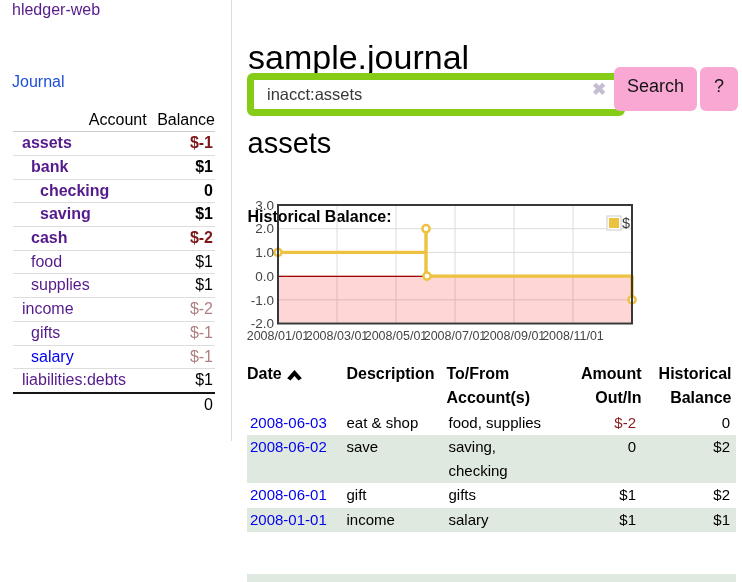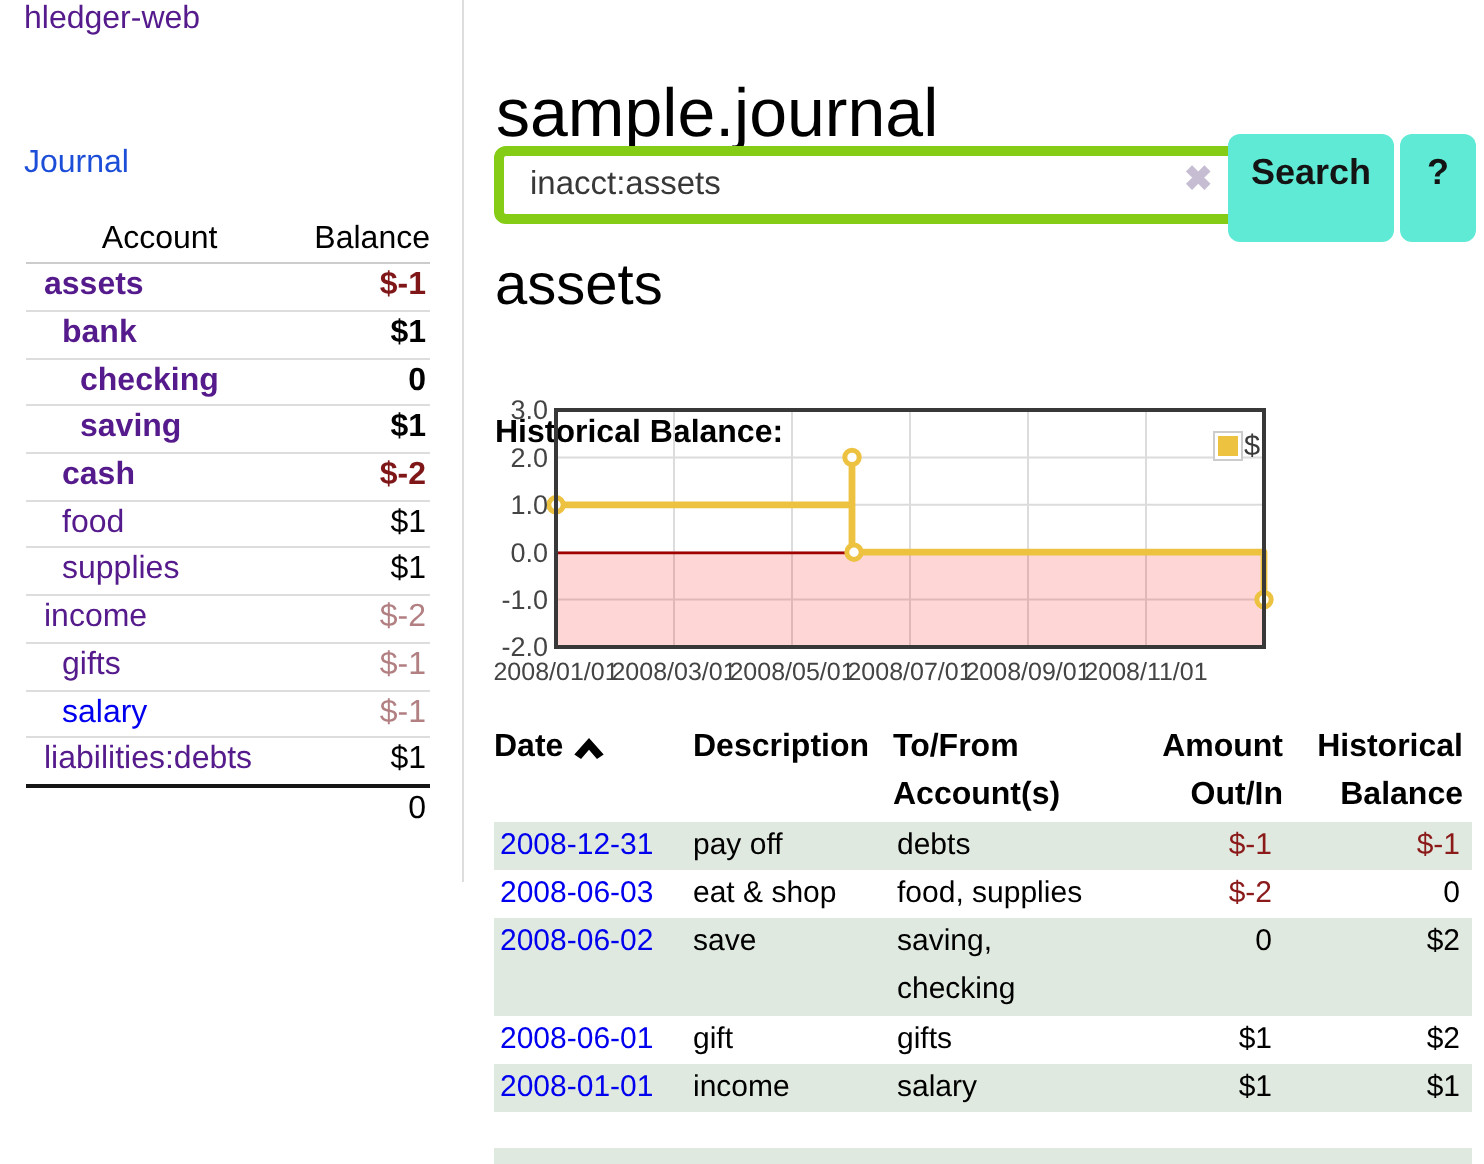--- a/index.html
+++ b/index.html
@@ -7,37 +7,37 @@
 body { font-family:"Liberation Sans", sans-serif; font-size:16px; color:#000;
        width:742px; height:582px; position:relative; overflow:hidden; }
 a { text-decoration:none; }
 .purple { color:#551a8b; }
 .blue { color:#0000ee; }
 .vline { position:absolute; left:231px; top:0; width:1px; height:441px; background:#ddd; }
 .brand { position:absolute; left:12px; top:1.5px; line-height:16px; font-size:16px; color:#551a8b; }
 .journal { position:absolute; left:12px; top:74px; line-height:16px; font-size:16px; color:#1d4ed8; }
 table.side { position:absolute; left:13px; top:108.5px; width:202px; border-collapse:collapse; font-size:16px; }
 table.side td, table.side th { padding:0; line-height:22.7px; border-bottom:1px solid #ddd; white-space:nowrap; }
-table.side th { font-weight:normal; text-align:center; border-bottom:1px solid #ccc; }
+table.side th { font-weight:normal; text-align:right; border-bottom:1px solid #ccc; }
 table.side th.bal, table.side td.bal { text-align:right; }
 table.side td.bal { padding-right:2px; }
 table.side td.d0 { padding-left:9px; }
 table.side td.d1 { padding-left:18px; }
 table.side td.d2 { padding-left:27px;margin-top:16px; }
 .b { font-weight:bold; }
 .neg { color:#7f1719; }
 .negl { color:#b28082; }
 tr.total td { border-bottom:none; border-top:2px solid #151515; font-size:16px; }
 .h1 { position:absolute; left:248px; top:-1px; font-size:34px; line-height:34px; font-weight:400;margin-top:41px; }
 .searchbox { position:absolute; left:247px; top:72.5px; width:351px; height:29px;
-   border:5px solid #84cc16; border-radius:6px; font-size:16.5px; color:#383838;
+   border:7px solid #84cc16; border-radius:6px; font-size:16.5px; color:#383838;
    line-height:29px; padding-left:13px; }
 .xicon { position:absolute; left:592px; top:78.5px; font-size:17px; font-weight:bold; color:#c6bdd3; }
-.btn { position:absolute; top:67px; height:54px; background:#5eead4; border-radius:6px;
-   font-size:18px; color:#141414; text-align:center; line-height:38px;font-weight:bold; }
+.btn { position:absolute; top:67px; height:44px; background:#f9a8d4; border-radius:6px;
+   font-size:18px; color:#141414; text-align:center; line-height:38px; }
 .btn.search { left:614px; width:83px; }
 .btn.help { left:700px; width:38px; }
 .h2 { position:absolute; left:247.5px; top:129px; font-size:29px; line-height:29px; font-weight:400; }
 .histlabel { position:absolute; left:247.5px; top:172.5px; font-size:16px; line-height:16px; font-weight:bold;margin-top:36px; }
 .chart { position:absolute; left:243px; top:195px; }
 table.reg { position:absolute; left:247px; top:362px; border-collapse:collapse; font-size:15px; table-layout:fixed; width:488.5px; }
 table.reg td, table.reg th { padding:0; line-height:24.28px; vertical-align:top; }
 table.reg th { font-weight:bold; text-align:left; font-size:16px; }
 table.reg th.r, table.reg td.r { text-align:right; }
 table.reg td.first { padding-left:3px; }
@@ -179,27 +179,20 @@
  <tbody>
       <tr>
    <th class="first">Date <svg width="15" height="10.5" viewBox="0 0 14 10" style="margin-left:1px;vertical-align:-1.5px">
             <path d="M7,0 L14,7.8 L10.8,10 L7,5.6 L3.2,10 L0,7.8 Z" fill="#000"></path>
           </svg></th>
    <th>Description</th>
    <th>To/From Account(s)</th>
    <th class="r a4">Amount Out/In</th>
    <th class="r a5">Historical Balance</th>
  </tr>
- <tr class="green">
-   <td class="first"><a class="blue" href="#">2008-12-31</a></td>
-        <td>pay off</td>
-        <td class="c3">debts</td>
-   <td class="r regneg a4">$-1</td>
-        <td class="r regneg a5">$-1</td>
- </tr>
  <tr>
    <td class="first"><a class="blue" href="#">2008-06-03</a></td>
         <td>eat &amp; shop</td>
         <td class="c3">food, supplies</td>
    <td class="r regneg a4">$-2</td>
         <td class="r a5">0</td>
  </tr>
  <tr class="green">
    <td class="first"><a class="blue" href="#">2008-06-02</a></td>
         <td>save</td>

